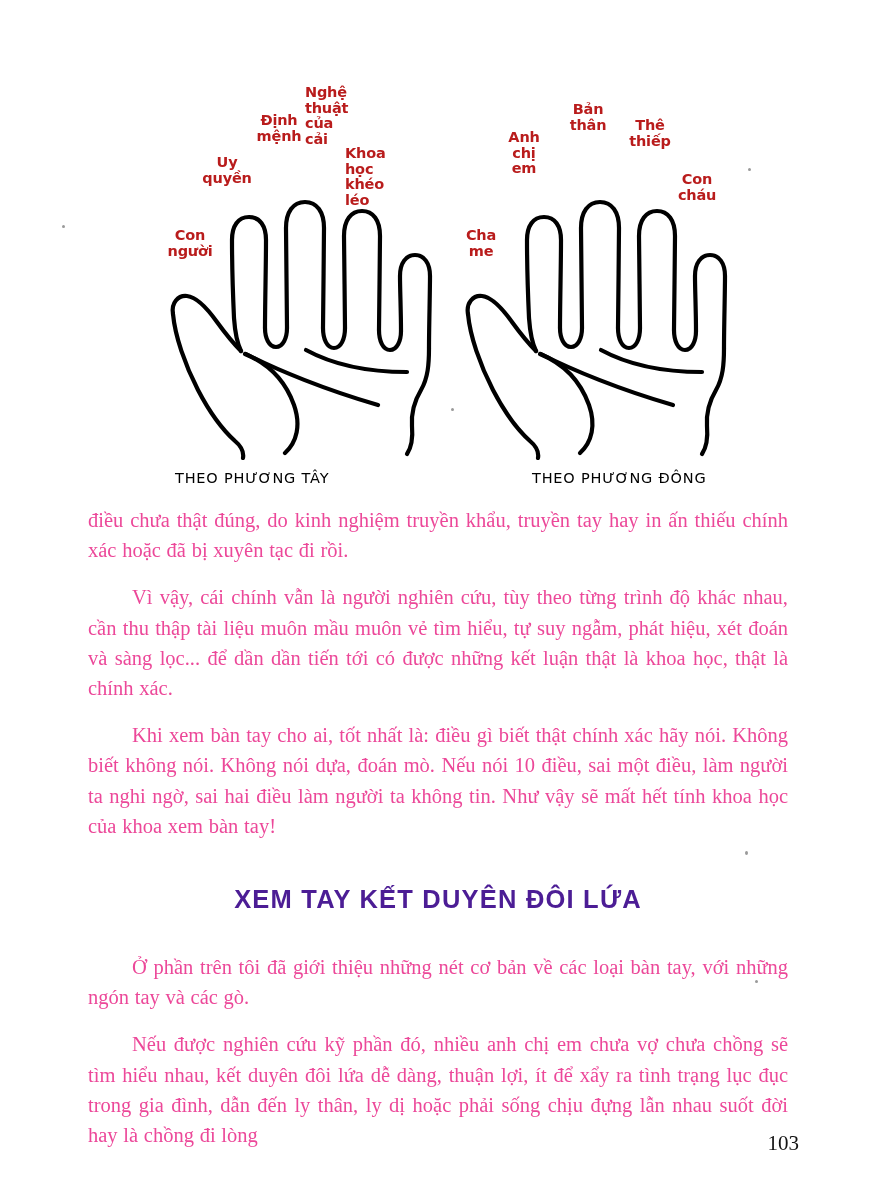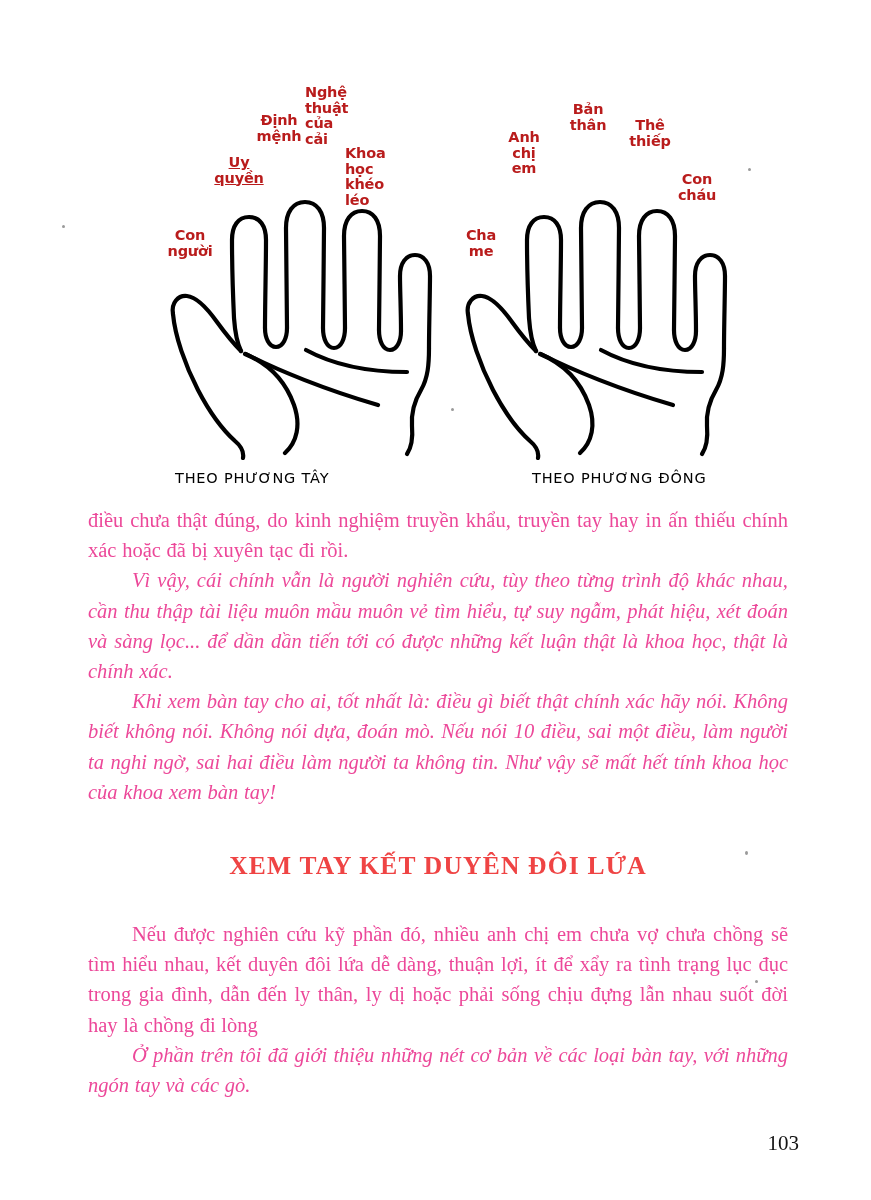--- a/index.html
+++ b/index.html
@@ -86,30 +86,30 @@
     margin: 0;
     font-family: "Liberation Serif", "DejaVu Serif", serif;
     font-size: 20.5px;
     line-height: 30.2px;
     text-align: justify;
     text-justify: inter-word;
     color: #ec4899;
     word-spacing: 0.6px;
   }
   p.para.indent { text-indent: 44px; }
-  p.para + p.para { margin-top: 0px; font-style: italic; }
+  p.para + p.para { margin-top: 17px; }
 
   h2.section-title {
     margin: 0;
-    font-family: Liberation Serif, serif;
+    font-family: Liberation Sans, sans-serif;
     font-weight: bold;
     font-size: 25.5px;
     letter-spacing: 1.2px;
     text-align: center;
-    color: #ef4444;
+    color: #4c1d95;
   }
 
   .gap-before-title { height: 44px; }
   .gap-after-title  { height: 38px; }
 
   .page-number {
     position: absolute;
     right: 72px;
     top: 1131px;
     font-family: "Liberation Serif", "DejaVu Serif", serif;
@@ -173,21 +173,21 @@
           <path d="M100 294 C122 303 140 320 149 345 C156 365 152 382 140 393"></path>
 
           <path d="M161 290 C183 302 216 312 262 312"></path>
 
           <path d="M101 294 C132 310 181 330 233 345"></path>
         </g>
       </svg>
 
       <div class="fig-label ctr" style="left:6px; top:168px; width:78px;">Con
 người</div>
-      <div class="fig-label ctr" style="left:56px; top:95px; width:76px;text-decoration:underline;">Uy
+      <div class="fig-label ctr" style="left:44px; top:95px; width:76px;">Uy
 quyền</div>
       <div class="fig-label ctr" style="left:97px; top:53px; width:74px;">Định
 mệnh</div>
       <div class="fig-label" style="left:160px; top:25px; width:62px;">Nghệ
 thuật
 của
 cải</div>
       <div class="fig-label" style="left:200px; top:86px; width:64px;">Khoa
 học
 khéo
@@ -254,23 +254,23 @@
     <p class="para indent">Vì vậy, cái chính vẫn là người nghiên cứu, tùy theo từng trình độ khác nhau, cần thu thập tài liệu muôn mầu muôn vẻ tìm hiểu, tự suy ngẫm, phát hiệu, xét đoán và sàng lọc... để dần dần tiến tới có được những kết luận thật là khoa học, thật là chính xác.</p>
 
     <p class="para indent">Khi xem bàn tay cho ai, tốt nhất là: điều gì biết thật chính xác hãy nói. Không biết không nói. Không nói dựa, đoán mò. Nếu nói 10 điều, sai một điều, làm người ta nghi ngờ, sai hai điều làm người ta không tin. Như vậy sẽ mất hết tính khoa học của khoa xem bàn tay!</p>
 
     <div class="gap-before-title"></div>
 
     <h2 class="section-title">XEM TAY KẾT DUYÊN ĐÔI LỨA</h2>
 
     <div class="gap-after-title"></div>
 
+    <p class="para indent">Ở phần trên tôi đã giới thiệu những nét cơ bản về các loại bàn tay, với những ngón tay và các gò.</p>
+
     <p class="para indent">Nếu được nghiên cứu kỹ phần đó, nhiều anh chị em chưa vợ chưa chồng sẽ tìm hiểu nhau, kết duyên đôi lứa dễ dàng, thuận lợi, ít để xẩy ra tình trạng lục đục trong gia đình, dẫn đến ly thân, ly dị hoặc phải sống chịu đựng lẫn nhau suốt đời hay là chồng đi lòng</p>
-
-    <p class="para indent">Ở phần trên tôi đã giới thiệu những nét cơ bản về các loại bàn tay, với những ngón tay và các gò.</p>
   </div>
 
   <div class="page-number">103</div>
 
   <span class="speckle" style="left:62px; top:225px; width:3px; height:3px;"></span>
   <span class="speckle" style="left:748px; top:168px; width:3px; height:3px;"></span>
   <span class="speckle" style="left:745px; top:851px; width:3px; height:4px;"></span>
   <span class="speckle" style="left:755px; top:980px; width:3px; height:3px;"></span>
   <span class="speckle" style="left:451px; top:408px; width:3px; height:3px;"></span>
 

